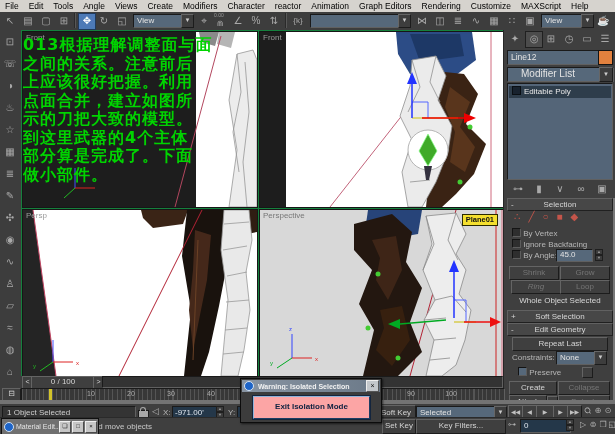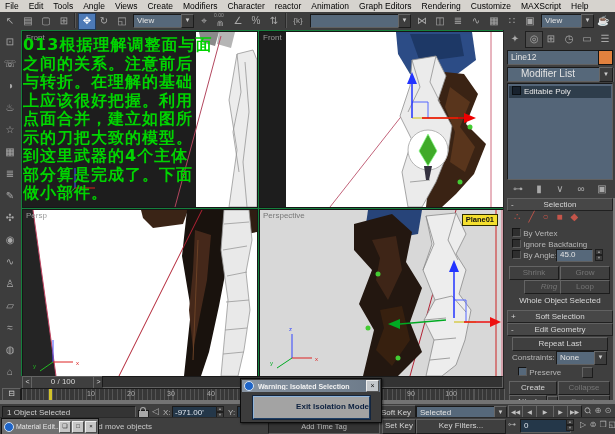--- a/index.html
+++ b/index.html
@@ -59,23 +59,23 @@
   #dlg{left:240px;top:378px;width:140px;height:43px;z-index:50;background:#3c3c3c;
        border:1px solid #0c0c0c;box-shadow:1px 1px 2px rgba(0,0,0,.6);}
   #dlgtitle{position:absolute;left:1px;top:1px;right:1px;height:12px;
             background:linear-gradient(90deg,#8894a2,#6b7988);display:flex;align-items:center;}
   #dlgtitle .t{flex:1;font-size:7px;font-weight:bold;color:#f2f2f2;padding-left:2px;
                white-space:nowrap;overflow:hidden;}
   #dlgico{width:8px;height:8px;border-radius:50%;background:#1d64c8;border:1px solid #d6e4f4;margin:0 2px;}
   #dlgx{width:11px;height:10px;background:#c3c7cb;border:1px solid;
         border-color:#eee #555 #555 #eee;color:#111;font-size:7px;line-height:9px;
         text-align:center;margin-right:1px;}
-  #dlgbtn{position:absolute;left:12px;top:17px;width:115px;height:21px;background:#a3a3a3;
+  #dlgbtn{position:absolute;left:12px;top:17px;width:115px;height:21px;background:#fca5a5;
           border:1px solid;border-color:#8fb4da #1d3d63 #1d3d63 #8fb4da;outline:1px solid #14253d;
-          color:#0d2140;font-size:8px;font-weight:bold;text-align:right;line-height:20px;}
+          color:#0d2140;font-size:8px;font-weight:bold;text-align:center;line-height:20px;}
   
   #matwin{left:1px;top:418px;width:96px;height:15px;z-index:40;background:#707070;
           border:1px solid #101010;display:flex;align-items:center;}
   #matwin .mi{width:8px;height:8px;border-radius:50%;background:#1d64c8;border:1px solid #cfe0f2;margin:0 2px;}
   #matwin .mt{flex:1;font-size:7px;color:#e4e4e4;white-space:nowrap;overflow:hidden;}
   #matwin .mb{width:10px;height:10px;background:#c6c6c6;border:1px solid;
               border-color:#efefef #4c4c4c #4c4c4c #efefef;color:#111;font-size:6px;
               line-height:9px;text-align:center;margin-right:1px;}
   .lock{position:absolute;width:9px;height:7px;background:#a8a8a8;border:1px solid #1c1c1c;}
   .lock:before{content:"";position:absolute;left:1px;top:-4px;width:4px;height:4px;
@@ -175,21 +175,20 @@
         <g>
           <line x1="52" y1="156" x2="52" y2="136" stroke="#4455ff"></line>
           <line x1="52" y1="156" x2="72" y2="156" stroke="#dd2222"></line>
           <line x1="52" y1="156" x2="41" y2="166" stroke="#22bb22"></line>
         </g>
       </svg>
       <div class="vplabel">Front</div>
       <div id="cn">
         <div>013根据理解调整面与面</div>
         <div>之间的关系。注意前后</div>
-        <div>与转折。在理解的基础</div>
         <div>上应该很好把握。利用</div>
         <div>点面合并，建立如图所</div>
         <div>示的刀把大致的模型。</div>
         <div>到这里武器的4个主体</div>
         <div>部分算是完成了。下面</div>
         <div>做小部件。</div>
       </div>
     </div>
 
     <div class="vp" style="left:238px;top:1px;width:244px;height:175px;">
@@ -330,21 +329,21 @@
     <div class="abs lbl" style="left:8px;top:209px;"><span class="chk"></span> <span>Ignore Backfacing</span></div>
     <div class="abs lbl" style="left:8px;top:220px;"><span class="chk"></span> <span>By Angle:</span></div>
     <div class="abs steel sunk" style="left:52px;top:219px;width:32px;height:11px;font-size:8px;line-height:10px;padding-left:3px;">45.0</div>
     <div class="spin" style="left:91px;top:219px;height:11px;">
         <i>▲</i>
         <i>▼</i>
       </div>
 
     <div class="abs btn dis cpbtn" style="left:5px;top:236px;width:48px;">Shrink</div>
     <div class="abs btn dis cpbtn" style="left:56px;top:236px;width:48px;">Grow</div>
-    <div class="abs btn dis cpbtn" style="left:20px;top:250px;width:48px;font-style:italic;">Ring</div>
+    <div class="abs btn dis cpbtn" style="left:7px;top:250px;width:48px;font-style:italic;">Ring</div>
     <div class="abs btn dis cpbtn" style="left:56px;top:250px;width:48px;">Loop</div>
     <div class="abs" style="left:0;top:266px;width:112px;text-align:center;font-size:8px;color:#d8d8d8;">Whole Object Selected</div>
 
     <div class="hdr" style="top:280px;"><b>+</b><span>Soft Selection</span></div>
 
     <div class="hdr" style="top:293px;"><b>-</b><span>Edit Geometry</span></div>
 
     <div class="abs btn cpbtn" style="left:8px;top:307px;width:94px;">Repeat Last</div>
     <div class="abs lbl" style="left:8px;top:323px;">Constraints:</div>
     <div class="abs steel sunk" style="left:52px;top:321px;width:38px;height:12px;font-size:8px;line-height:11px;padding-left:3px;">None</div>
@@ -409,21 +408,20 @@
     <div class="pb" style="left:536px;top:1px;width:16px;">▶</div>
     <div class="pb" style="left:553px;top:1px;">▶</div>
     <div class="pb" style="left:567px;top:1px;">▶▶</div>
     <div class="nav" style="left:583px;top:1px;transform:rotate(-45deg);">Ϙ</div>
     <div class="nav" style="left:593px;top:1px;">⊕</div>
     <div class="nav" style="left:603px;top:1px;">⊙</div>
   </div>
 
   <div class="abs" style="left:0;top:417px;width:615px;height:17px;background:#3f3f3f;border-top:1px solid #2a2a2a;">
     <div class="abs" style="left:4px;top:4px;width:290px;font-size:8px;color:#c8c8c8;white-space:nowrap;">Click and drag to select and move objects</div>
-    <div class="abs sunk" style="left:268px;top:2px;width:110px;height:12px;background:#343434;color:#b8b8b8;font-size:7.5px;text-align:center;line-height:11px;">Add Time Tag</div>
     <div class="abs btn" style="left:382px;top:1px;width:32px;height:13px;line-height:12px;">Set Key</div>
     <div class="abs btn" style="left:416px;top:1px;width:88px;height:13px;line-height:12px;">Key Filters...</div>
     <div class="abs" style="left:508px;top:2px;color:#b0b0b0;font-size:8px;">⊶</div>
     <div class="abs darkfield sunk" style="left:520px;top:1px;width:46px;height:12px;font-size:8px;line-height:11px;padding-left:3px;">0</div>
     <div class="spin" style="left:566px;top:1px;height:12px;">
         <i>▲</i>
         <i>▼</i>
       </div>
     <div class="nav" style="left:578px;top:1px;">▷</div>
     <div class="nav" style="left:588px;top:1px;">⊜</div>

